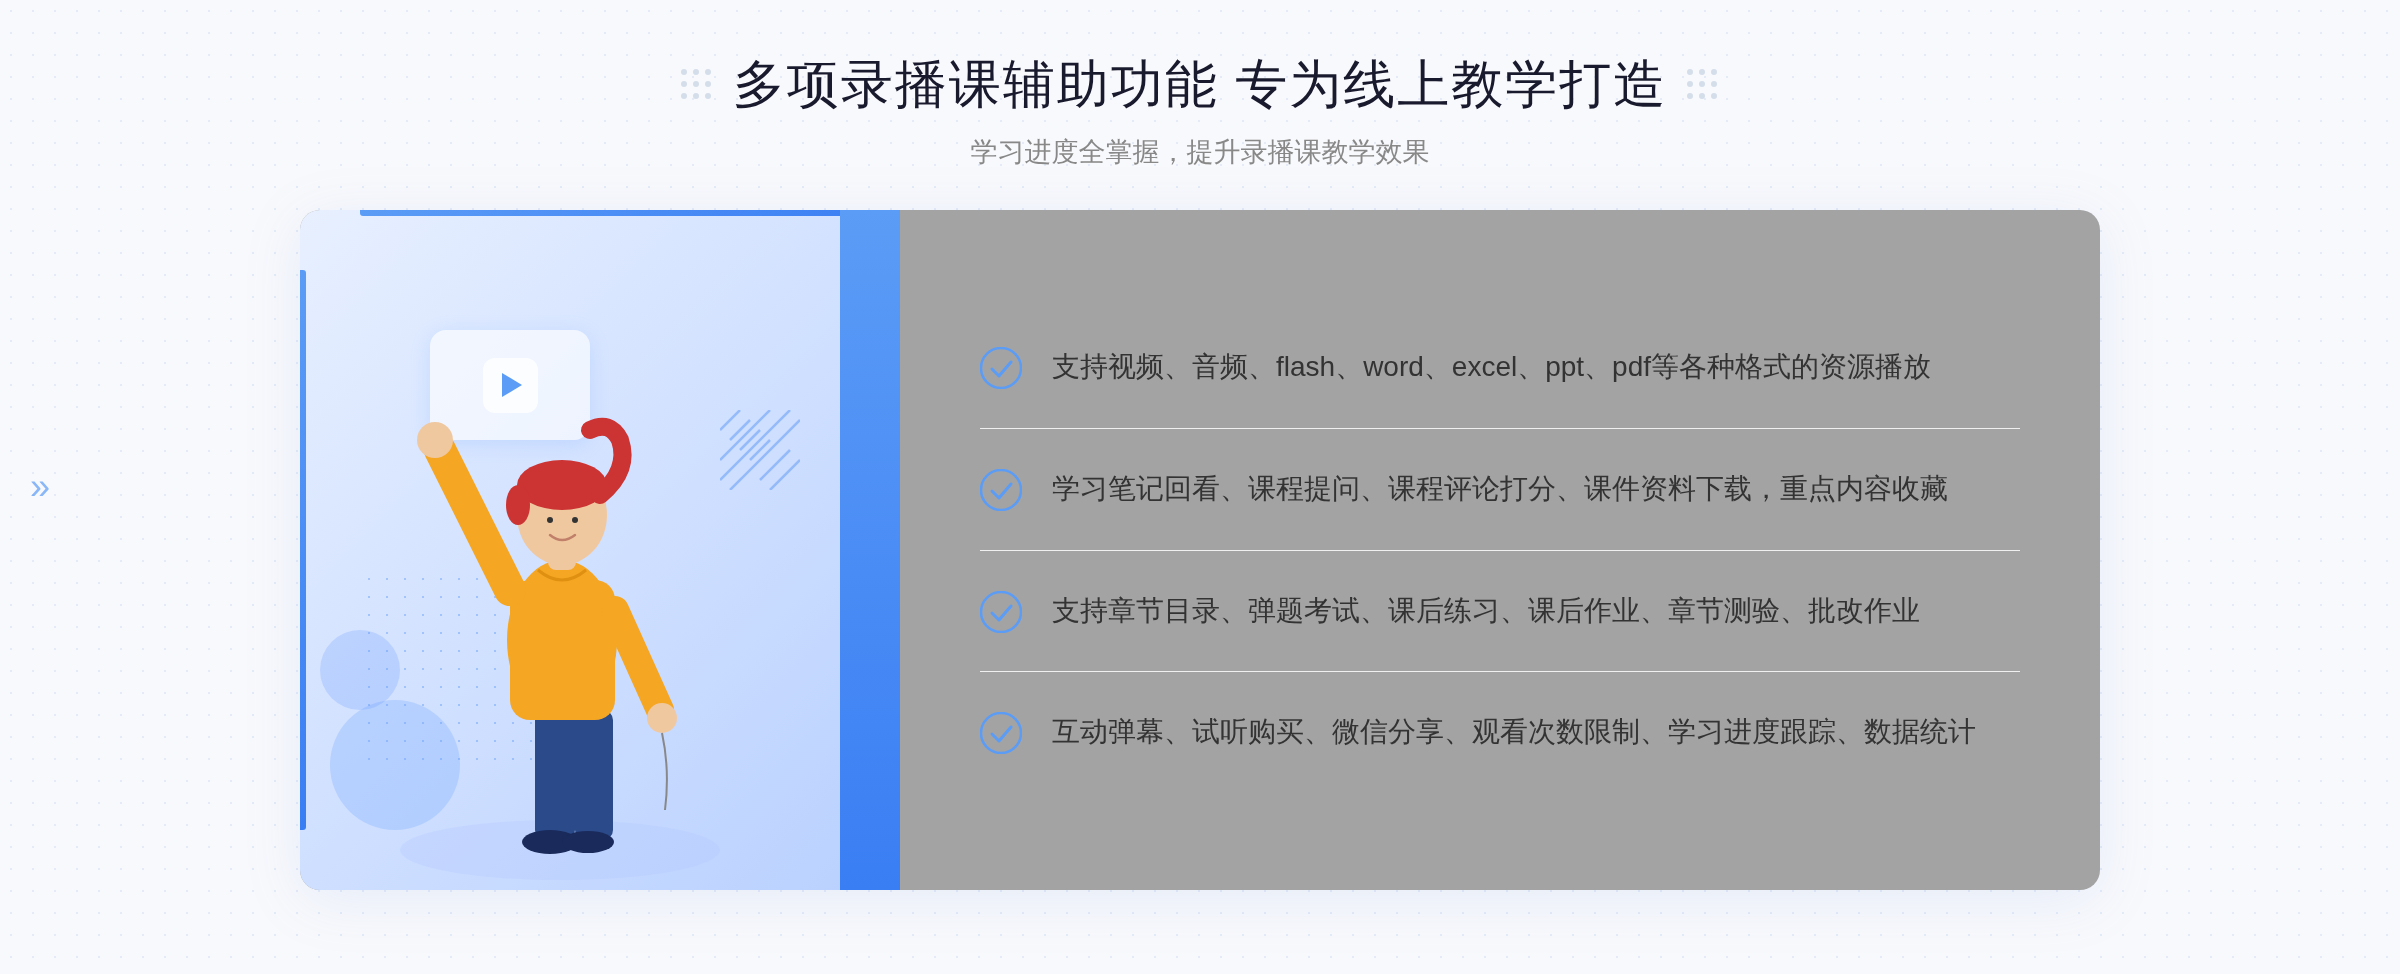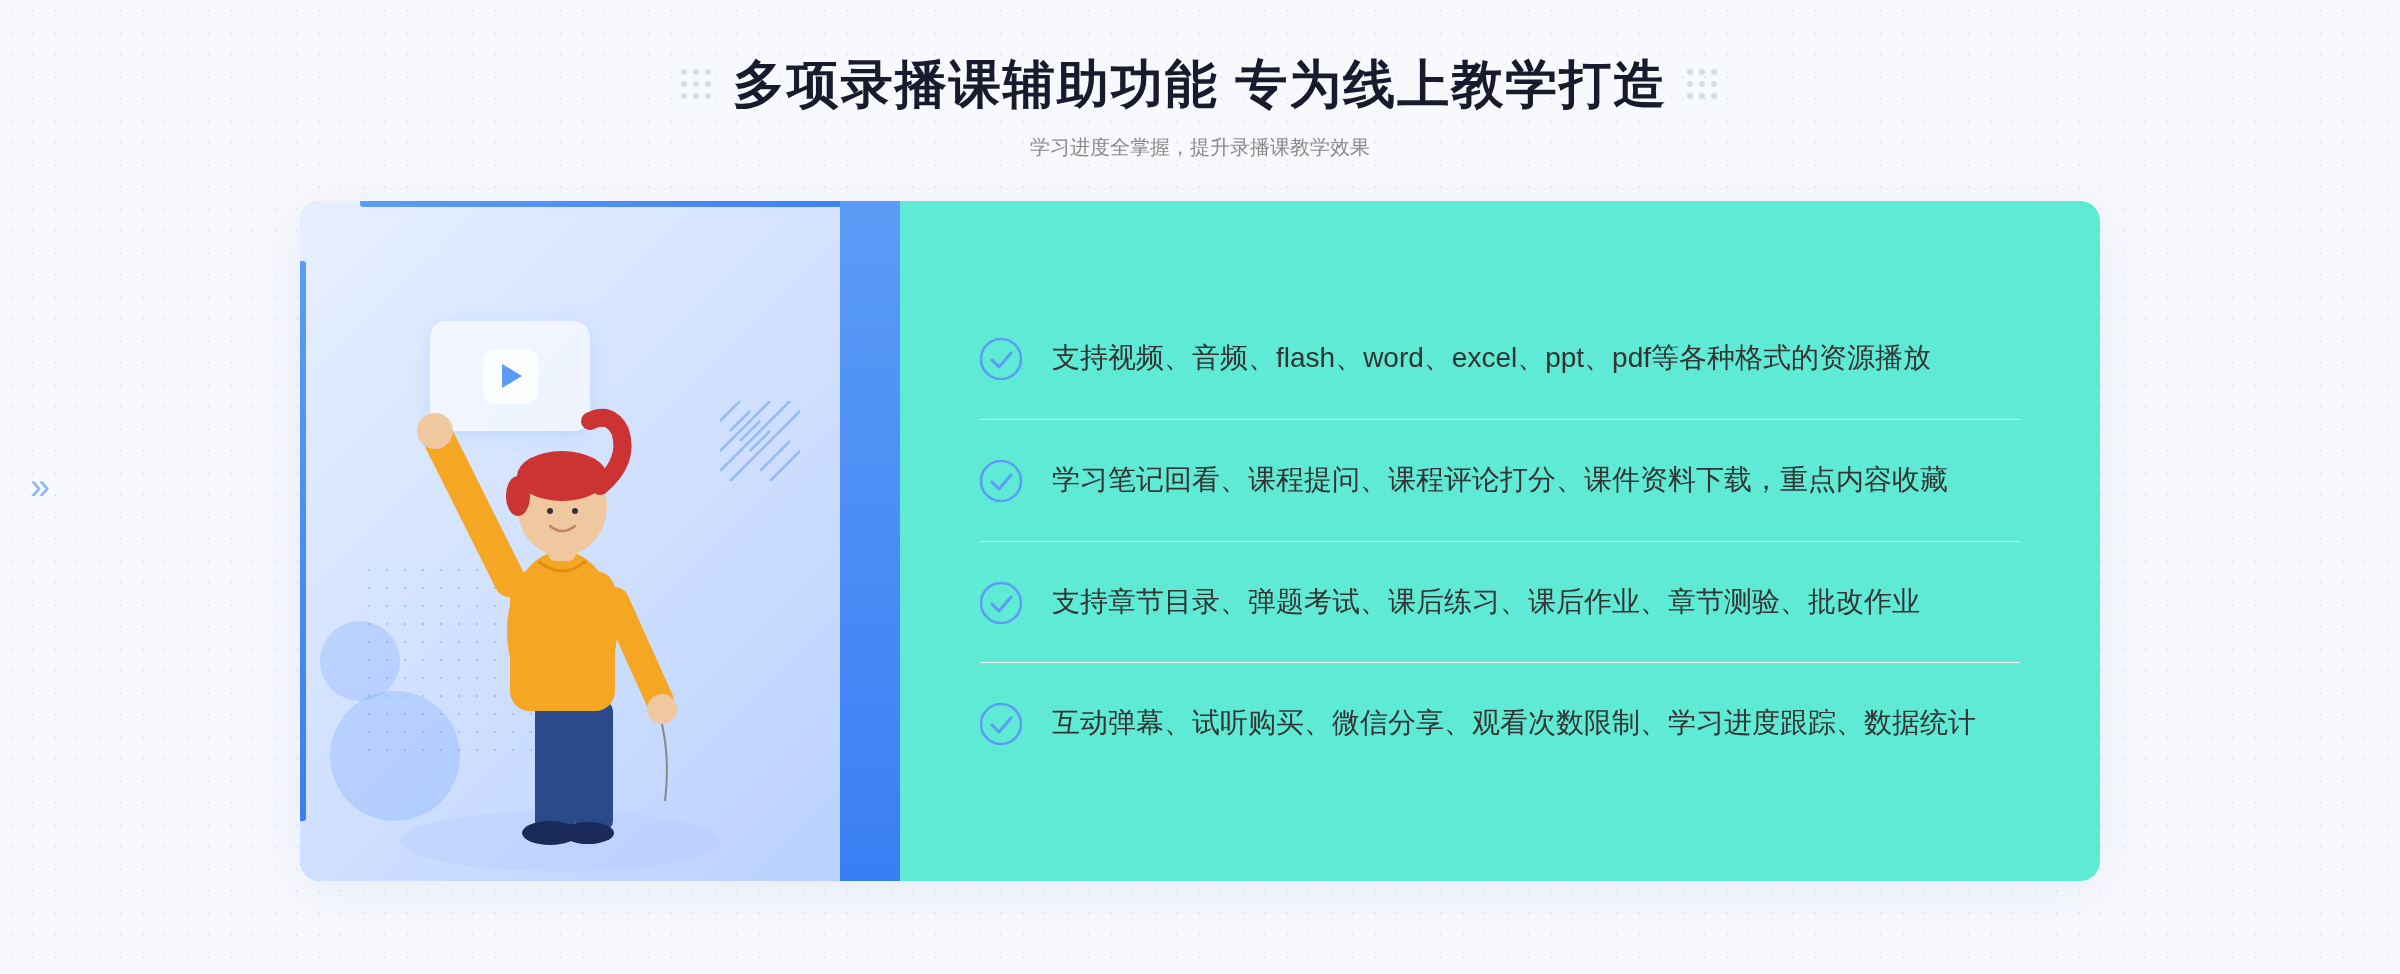--- a/index.html
+++ b/index.html
@@ -67,34 +67,34 @@
 
     .dot-grid div {
       width: 6px;
       height: 6px;
       background: #a0b4d0;
       border-radius: 50%;
     }
 
     .main-title {
       font-size: 52px;
-      font-weight: 700;
+      font-weight: 400;
       color: #1a1a2e;
       letter-spacing: 2px;
     }
 
     .sub-title {
-      font-size: 20px;
+      font-size: 27px;
       color: #888;
       font-weight: 400;
     }
 
     .content-card {
       width: 1800px;
-      background: #5eead4;
+      background: #a3a3a3;
       border-radius: 20px;
       box-shadow: 0 10px 60px rgba(100, 140, 220, 0.12);
       display: flex;
       flex-direction: row;
       overflow: hidden;
       position: relative;
       z-index: 2;
       min-height: 680px;
     }
 

